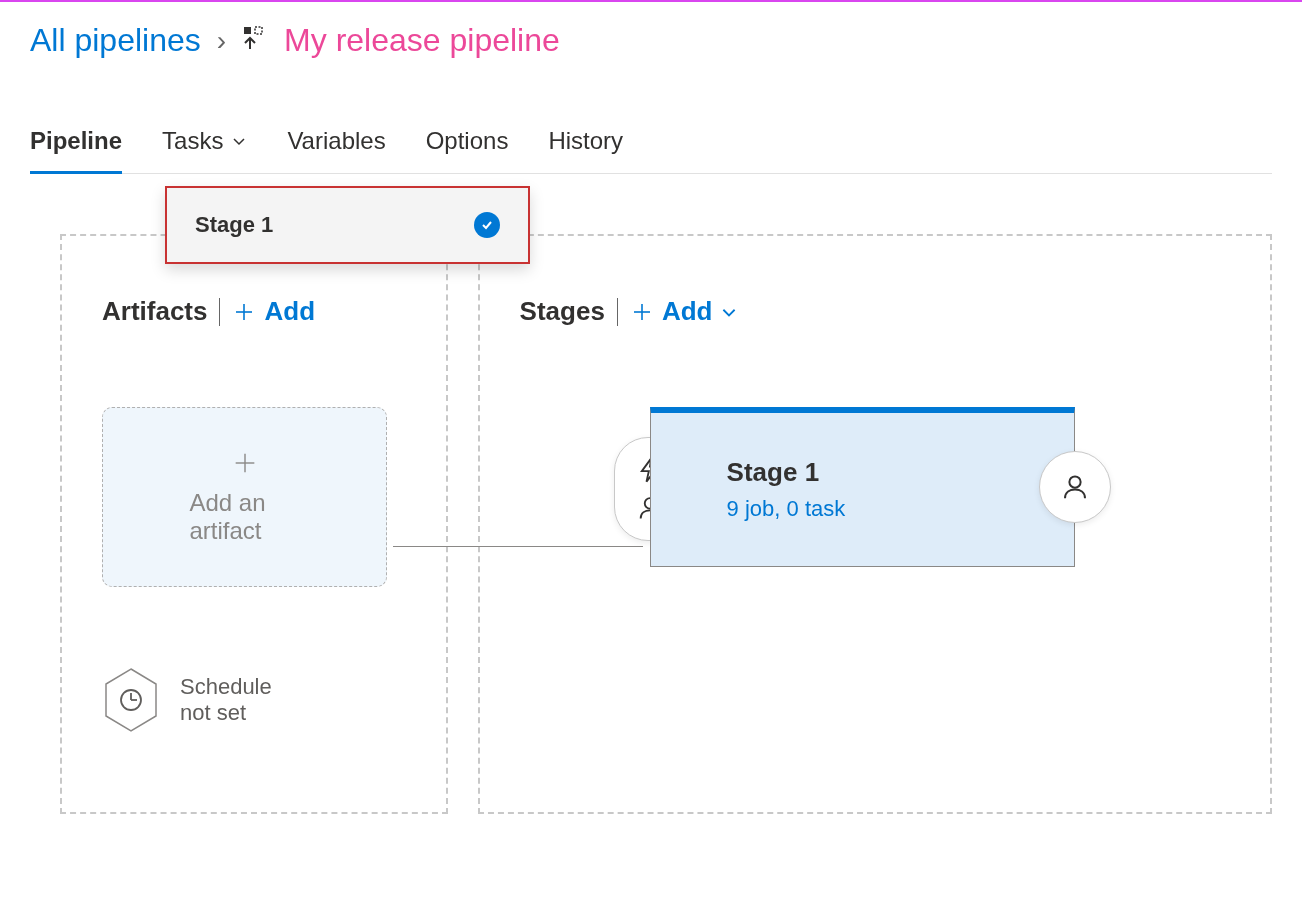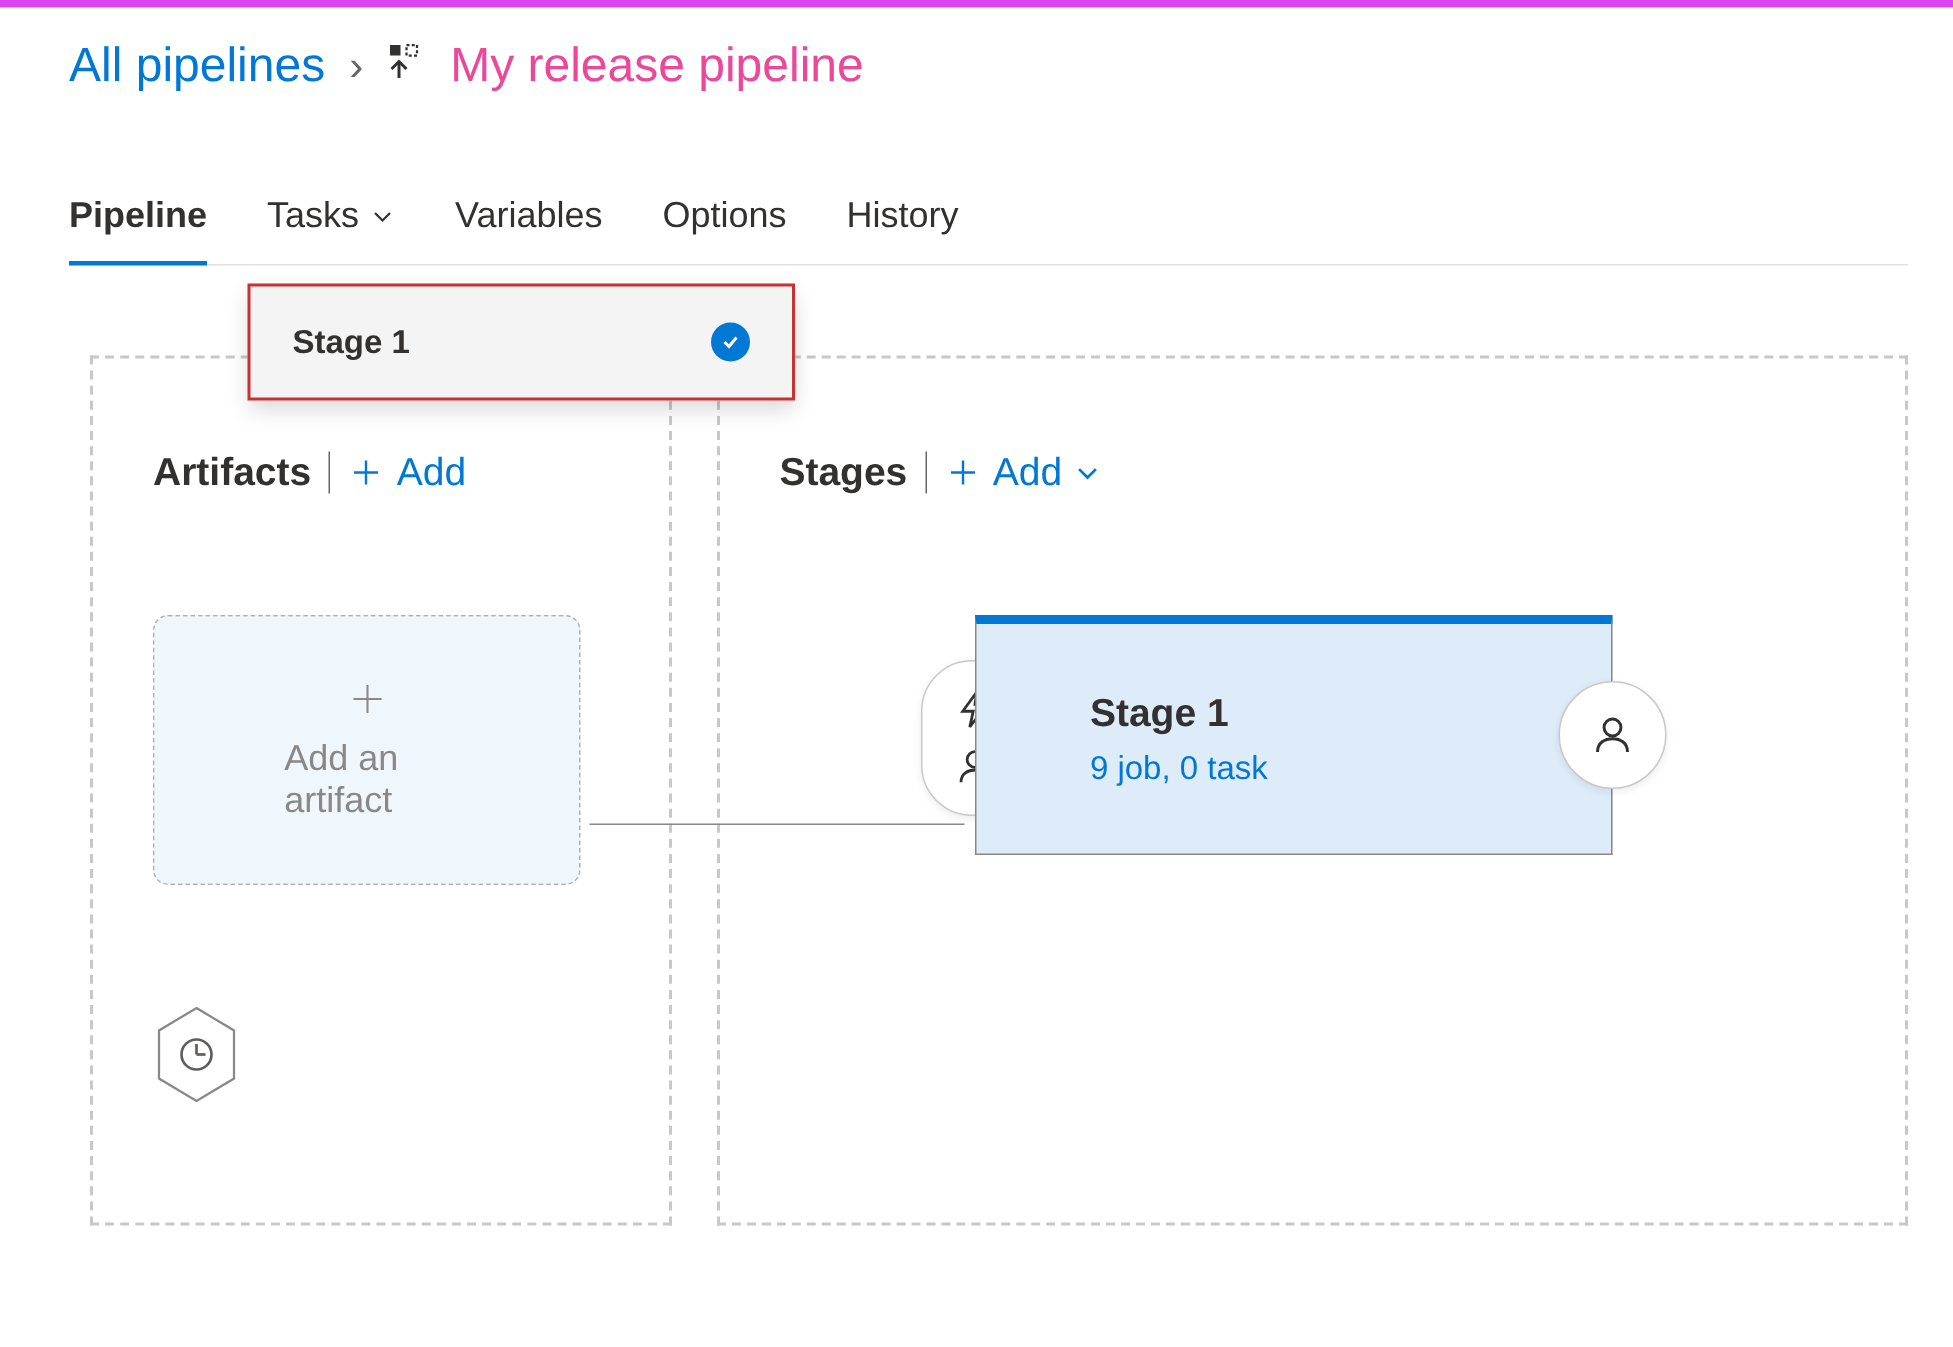--- a/index.html
+++ b/index.html
@@ -4,22 +4,22 @@
 <style>
   * { box-sizing: border-box; }
   body {
     margin: 0;
     font-family: "Segoe UI", -apple-system, BlinkMacSystemFont, sans-serif;
     background: #fff;
     color: #323130;
     width: 1302px;
   }
   .header {
-    padding: 20px 30px 0 46px;
-    border-top: 5px solid #d946ef;
+    padding: 20px 30px 0 30px;
+    border-top: 2px solid #d946ef;
   }
   .breadcrumb {
     display: flex;
     align-items: center;
     gap: 16px;
     font-size: 32px;
     font-weight: 400;
   }
   .breadcrumb-link {
     color: #0078d4;
@@ -115,21 +115,21 @@
   .vbar {
     width: 1px;
     height: 28px;
     background: #666;
   }
   .add-link {
     color: #0078d4;
     display: flex;
     align-items: center;
     gap: 8px;
-    font-weight: 400;
+    font-weight: 700;
     cursor: pointer;
   }
   .plus-svg { stroke: #0078d4; stroke-width: 1.6; }
   .grey-plus { stroke: #8a8886; stroke-width: 1.2; }
   .artifact-placeholder {
     border: 1.5px dashed #b0b0b0;
     border-radius: 10px;
     background: #eff6fc;
     width: 285px;
     height: 180px;
@@ -288,20 +288,21 @@
 
       <div class="schedule-row">
         <span class="hex">
           <svg width="58" height="66" viewBox="0 0 58 66">
             <polygon points="29,2 54,17 54,49 29,64 4,49 4,17" fill="#fff" stroke="#8a8886" stroke-width="1.5"></polygon>
             <circle cx="29" cy="33" r="10" fill="none" stroke="#605e5c" stroke-width="1.8"></circle>
             <line x1="29" y1="33" x2="29" y2="26" stroke="#605e5c" stroke-width="1.8"></line>
             <line x1="29" y1="33" x2="35" y2="33" stroke="#605e5c" stroke-width="1.8"></line>
           </svg>
         </span>
+        <span style="max-width:110px">Schedule not set</span>
       </div>
     </div>
 
     <div class="panel stages">
       <div class="panel-header">
         <span class="panel-title">Stages</span>
         <span class="vbar"></span>
         <span class="add-link">
           <svg class="plus-svg" width="24" height="24" viewBox="0 0 24 24">
               <line x1="12" y1="4" x2="12" y2="20"></line>

